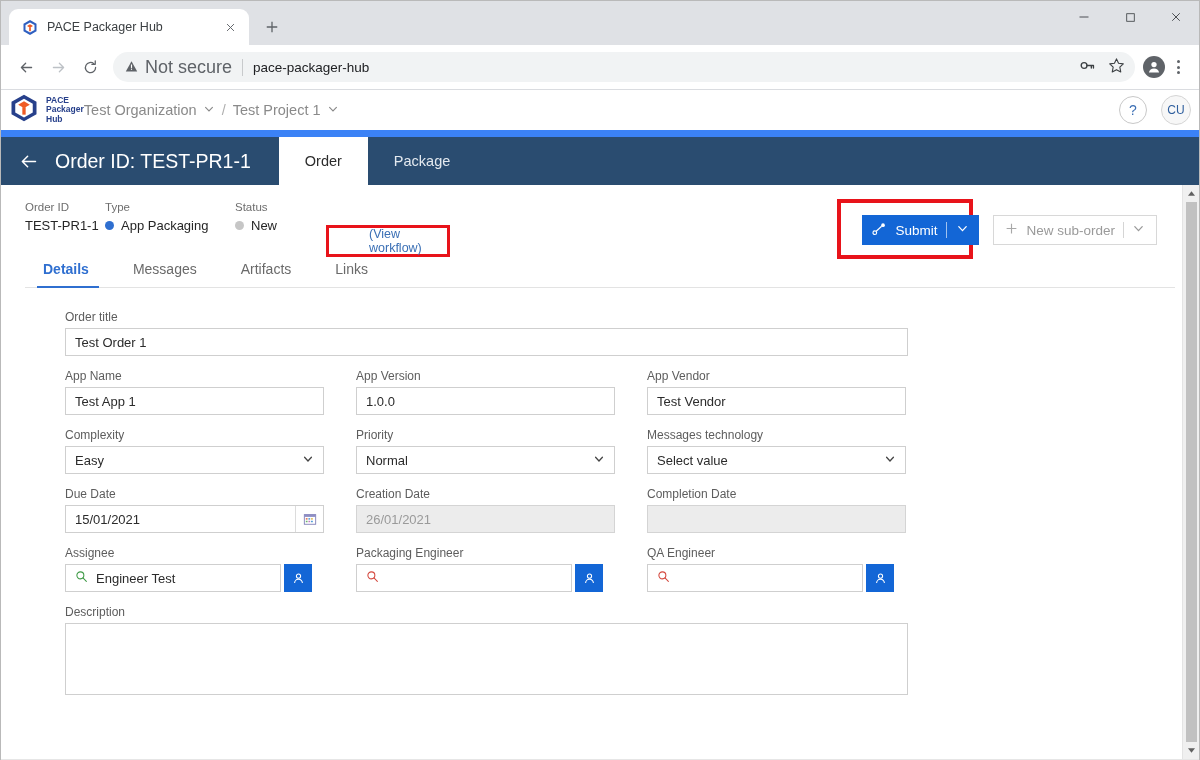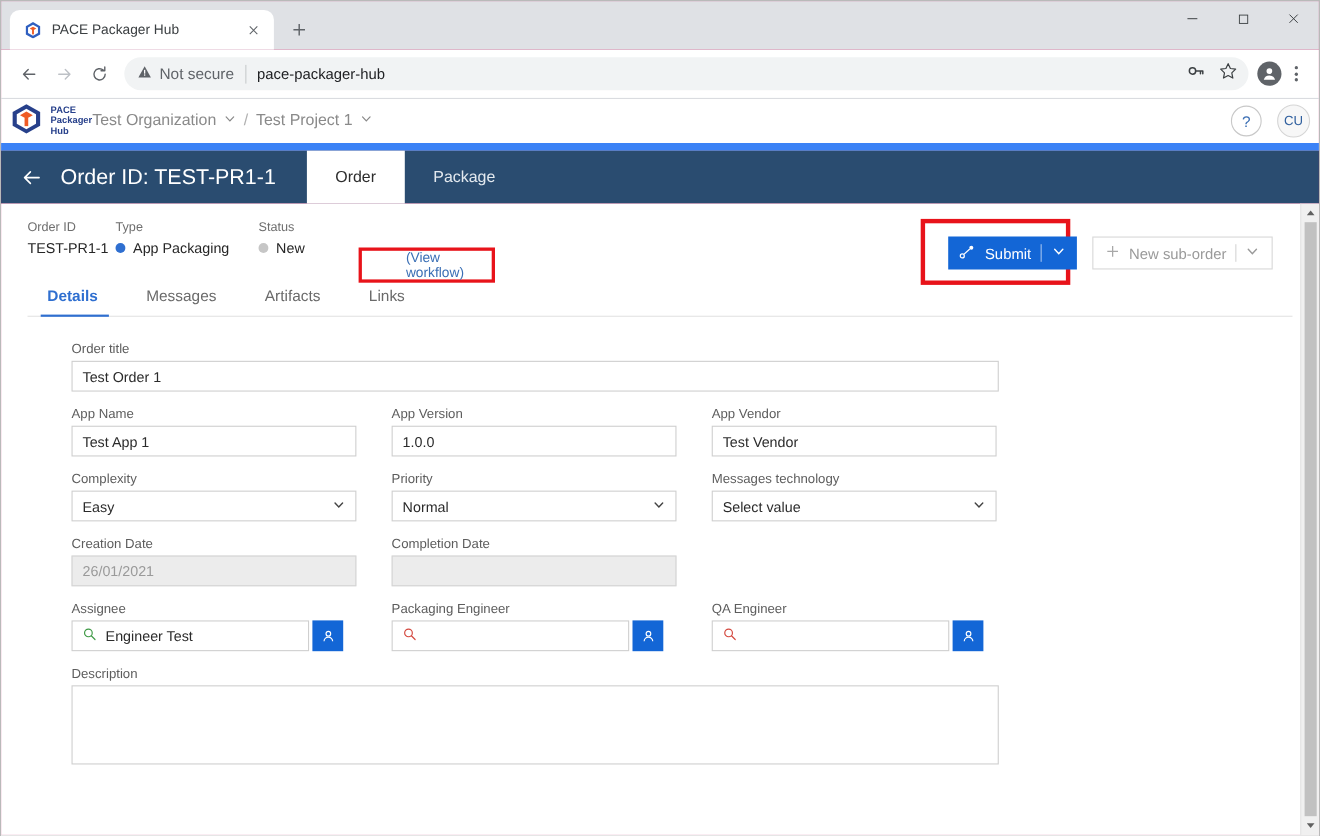--- a/index.html
+++ b/index.html
@@ -2,21 +2,21 @@
 <html><head>
 <meta charset="utf-8">
 <style>
   * { box-sizing: border-box; margin: 0; padding: 0; }
   html, body {
     width: 1200px; height: 760px;
     font-family: "Liberation Sans", sans-serif;
     background: #ffffff;
     overflow: hidden;
   }
-  .app { width: 1200px; height: 760px; position: relative; background: #be185d; border: 1px solid #b9b9b9; }
+  .app { width: 1200px; height: 760px; position: relative; background: #f9a8d4; border: 1px solid #b9b9b9; }
 
   
   .titlebar {
     height: 44px; background: #dfe1e5; position: relative;
     display: flex; align-items: flex-end;
   }
   .tabstrip { display: flex; align-items: flex-end; padding-left: 8px; height: 44px; }
   .btab {
     display: flex; align-items: center; gap: 9px;
     background: #fff; height: 36px; border-radius: 9px 9px 0 0;
@@ -47,21 +47,21 @@
   .navbtn {
     width: 30px; height: 30px; display: flex; align-items: center; justify-content: center;
     color: #5f6368; border-radius: 50%; flex: 0 0 30px;
   }
   .navbtn.disabled { color: #bdc1c6; }
   .omnibox {
     flex: 1; height: 30px; background: #f1f3f4; border-radius: 16px;
     display: flex; align-items: center; padding: 0 12px; margin: 0 6px;
     gap: 8px; position: relative;
   }
-  .notsecure { display: flex; align-items: center; gap: 7px; color: #5f6368; font-size: 14px; }
+  .notsecure { display: flex; align-items: center; gap: 7px; color: #5f6368; font-size: 18px; }
   .omni-sep { width: 1px; height: 17px; background: #c8cacc; margin: 0 2px; }
   .omni-url { font-size: 13.5px; color: #202124; }
   .omni-actions { position: absolute; right: 10px; display: flex; align-items: center; gap: 12px; }
   .profile-circle {
     width: 22px; height: 22px; border-radius: 50%; background: #5f6368;
     display: flex; align-items: center; justify-content: center; flex: 0 0 22px;
   }
   .kebab { width: 22px; display: flex; flex-direction: column; align-items: center; gap: 2.5px; }
   .kebab i { width: 3px; height: 3px; border-radius: 50%; background: #5f6368; display: block; }
 
@@ -475,20 +475,38 @@
                 <svg viewBox="0 0 14 14" width="12" height="12">
                     <path d="M3 5 L7 9.3 L11 5" stroke="#444" stroke-width="1.5" fill="none" stroke-linecap="round"></path>
                   </svg>
               </span>
             </div>
           </div>
         </div>
 
         <div class="frow">
           <div class="fcol">
+            <span class="flabel">Due Date</span>
+            <div class="fdate">
+              <div class="finput">15/01/2021</div>
+              <div class="cal-btn">
+                <svg viewBox="0 0 16 16" width="14" height="14">
+                  <rect x="1.5" y="3" width="13" height="11" fill="#fff" stroke="#7b7bb5" stroke-width="1"></rect>
+                  <rect x="1.5" y="3" width="13" height="2.6" fill="#8e8ec4"></rect>
+                  <rect x="3.2" y="7" width="2" height="1.7" fill="#e06a4a"></rect>
+                  <rect x="6.2" y="7" width="2" height="1.7" fill="#4a9ad6"></rect>
+                  <rect x="9.2" y="7" width="2" height="1.7" fill="#e0b84a"></rect>
+                  <rect x="3.2" y="10" width="2" height="1.7" fill="#6cb56c"></rect>
+                  <rect x="6.2" y="10" width="2" height="1.7" fill="#c47ac4"></rect>
+                  <rect x="9.2" y="10" width="2" height="1.7" fill="#4a9ad6"></rect>
+                </svg>
+              </div>
+            </div>
+          </div>
+          <div class="fcol">
             <span class="flabel">Creation Date</span>
             <div class="finput disabled">26/01/2021</div>
           </div>
           <div class="fcol">
             <span class="flabel">Completion Date</span>
             <div class="finput disabled"></div>
           </div>
         </div>
 
         <div class="frow">

